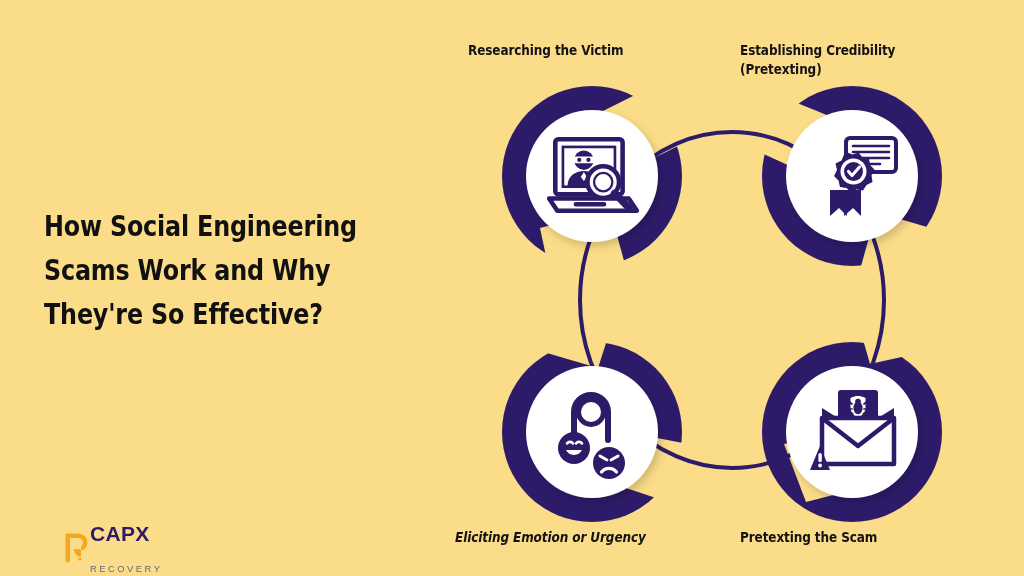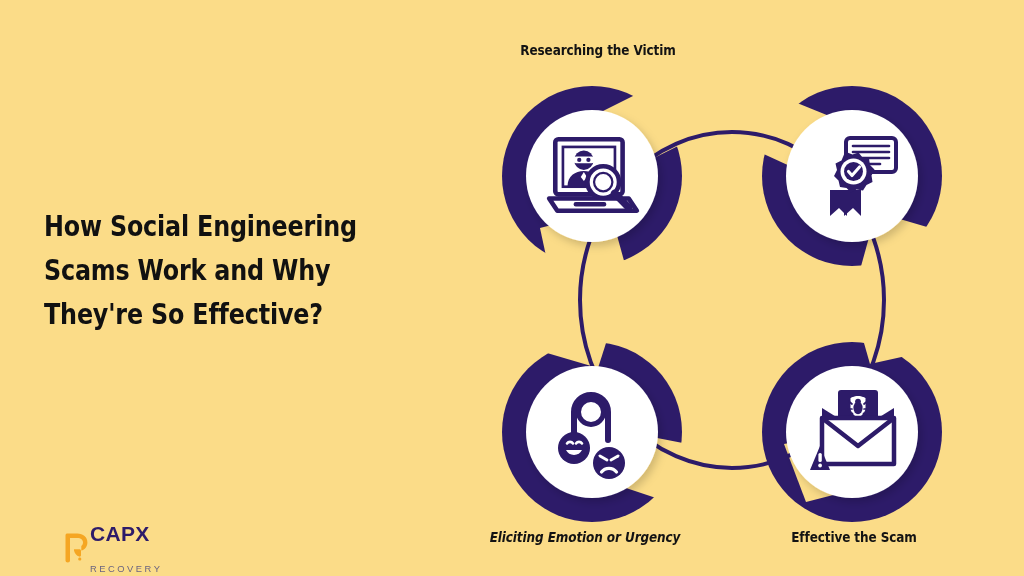--- a/index.html
+++ b/index.html
@@ -86,21 +86,20 @@
   }
 
   
   .caption {
     position: absolute;
     font-family: "DejaVu Sans Condensed", "Liberation Sans Narrow", "Liberation Sans", sans-serif;
     font-weight: 700;
     font-size: 13.4px;
     line-height: 19px;
     color: #131313;
-    text-align: center;
     white-space: pre-line;
     letter-spacing: -0.1px;
   }
   #caption-tl { left: 468px; top: 41px; width: 260px; }
   #caption-tr { left: 740px; top: 41px; width: 256px; }
   #caption-bl { left: 455px; top: 528px; width: 260px; font-style: italic; }
   #caption-br { left: 740px; top: 528px; width: 228px; }
 </style>
 </head>
 <body>
@@ -256,16 +255,18 @@
 
           <path d="M22 82 L2 82 L12 58 Z" fill="#2D1B69"></path>
           <rect x="10.4" y="65" width="3.4" height="9" rx="1.6" fill="#FFFFFF"></rect>
           <circle cx="12.1" cy="77.5" r="1.9" fill="#FFFFFF"></circle>
         </g>
       </g>
     </svg>
   </div>
 
   <div class="caption" id="caption-tl">Researching the Victim</div>
+  <div class="caption" id="caption-tr">Establishing Credibility
+(Pretexting)</div>
   <div class="caption" id="caption-bl">Eliciting Emotion or Urgency</div>
-  <div class="caption" id="caption-br">Effective the Scam</div>
+  <div class="caption" id="caption-br">Pretexting the Scam</div>
 
 </div>
 
 </body></html>

